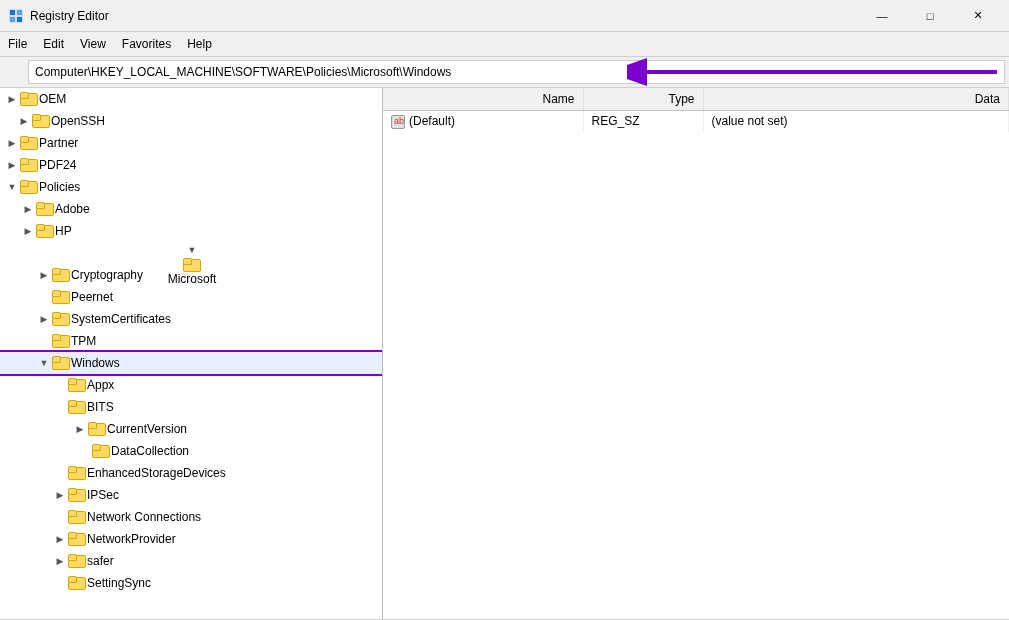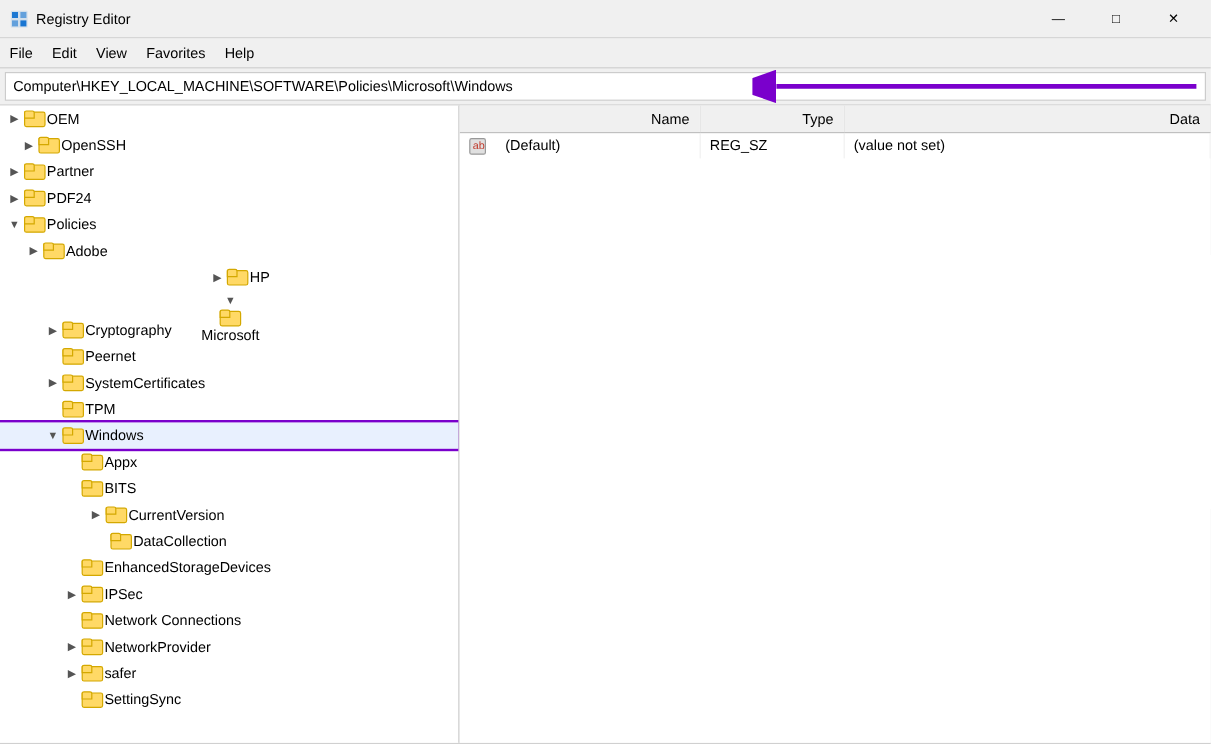--- a/index.html
+++ b/index.html
@@ -207,20 +207,21 @@
       background: #f0f0f0;
       border-top: 1px solid #d0d0d0;
       display: flex;
       align-items: center;
       padding: 0 6px;
       font-size: 11px;
     }
 
     .address-bar-wrapper {
       position: relative;
+      padding-left: 24px;
     }
   </style>
 </head>
 <body>
 
 <div class="title-bar">
   <svg class="title-bar-icon" viewBox="0 0 16 16">
     <rect x="1" y="1" width="14" height="14" rx="1" fill="#1976d2" opacity="0.15"></rect>
     <rect x="2" y="2" width="5" height="5" fill="#1976d2"></rect>
     <rect x="9" y="2" width="5" height="5" fill="#1976d2" opacity="0.6"></rect>
@@ -285,21 +286,21 @@
         <div class="tree-node" style="padding-left: 4px;">
           <span class="expander expanded"></span>
           <span class="folder-icon"></span>
           <span class="node-label">Policies</span>
         </div>
         <div class="tree-node" style="padding-left: 20px;">
           <span class="expander collapsed"></span>
           <span class="folder-icon"></span>
           <span class="node-label">Adobe</span>
         </div>
-        <div class="tree-node" style="padding-left: 20px; justify-content: center;">
+        <div class="tree-node" style="padding-left: 20px;">
           <span class="expander collapsed"></span>
           <span class="folder-icon"></span>
           <span class="node-label">HP</span>
         </div>
         <div class="tree-node" style="padding-left: 6px; flex-direction: column;">
           <span class="expander expanded"></span>
           <span class="folder-icon"></span>
           <span class="node-label">Microsoft</span>
         </div>
         <div class="tree-node" style="padding-left: 36px;">
@@ -384,21 +385,21 @@
     <table class="registry-table">
       <thead>
         <tr>
           <th style="width:200px;">Name</th>
           <th style="width:120px;">Type</th>
           <th>Data</th>
         </tr>
       </thead>
       <tbody id="reg-table-body">
       <tr>
-            <td><span class="reg-icon" style="display: inline-block; background: rgb(224, 224, 224); border: 1px solid rgb(153, 153, 153); border-radius: 2px; font-size: 9px; font-weight: normal; padding: 0px 2px; color: rgb(192, 57, 43); vertical-align: middle; margin-right: 16px;">ab</span>(Default)</td>
+            <td><span class="reg-icon" style="display: inline-block; background: rgb(224, 224, 224); border: 1px solid rgb(153, 153, 153); border-radius: 2px; font-size: 9px; font-weight: normal; padding: 0px 2px; color: rgb(192, 57, 43); vertical-align: middle; margin-right: 4px;">ab</span>(Default)</td>
             <td>REG_SZ</td>
             <td>(value not set)</td>
           </tr>
         </tbody>
     </table>
   </div>
 
 </div>
 
 <div class="status-bar">

